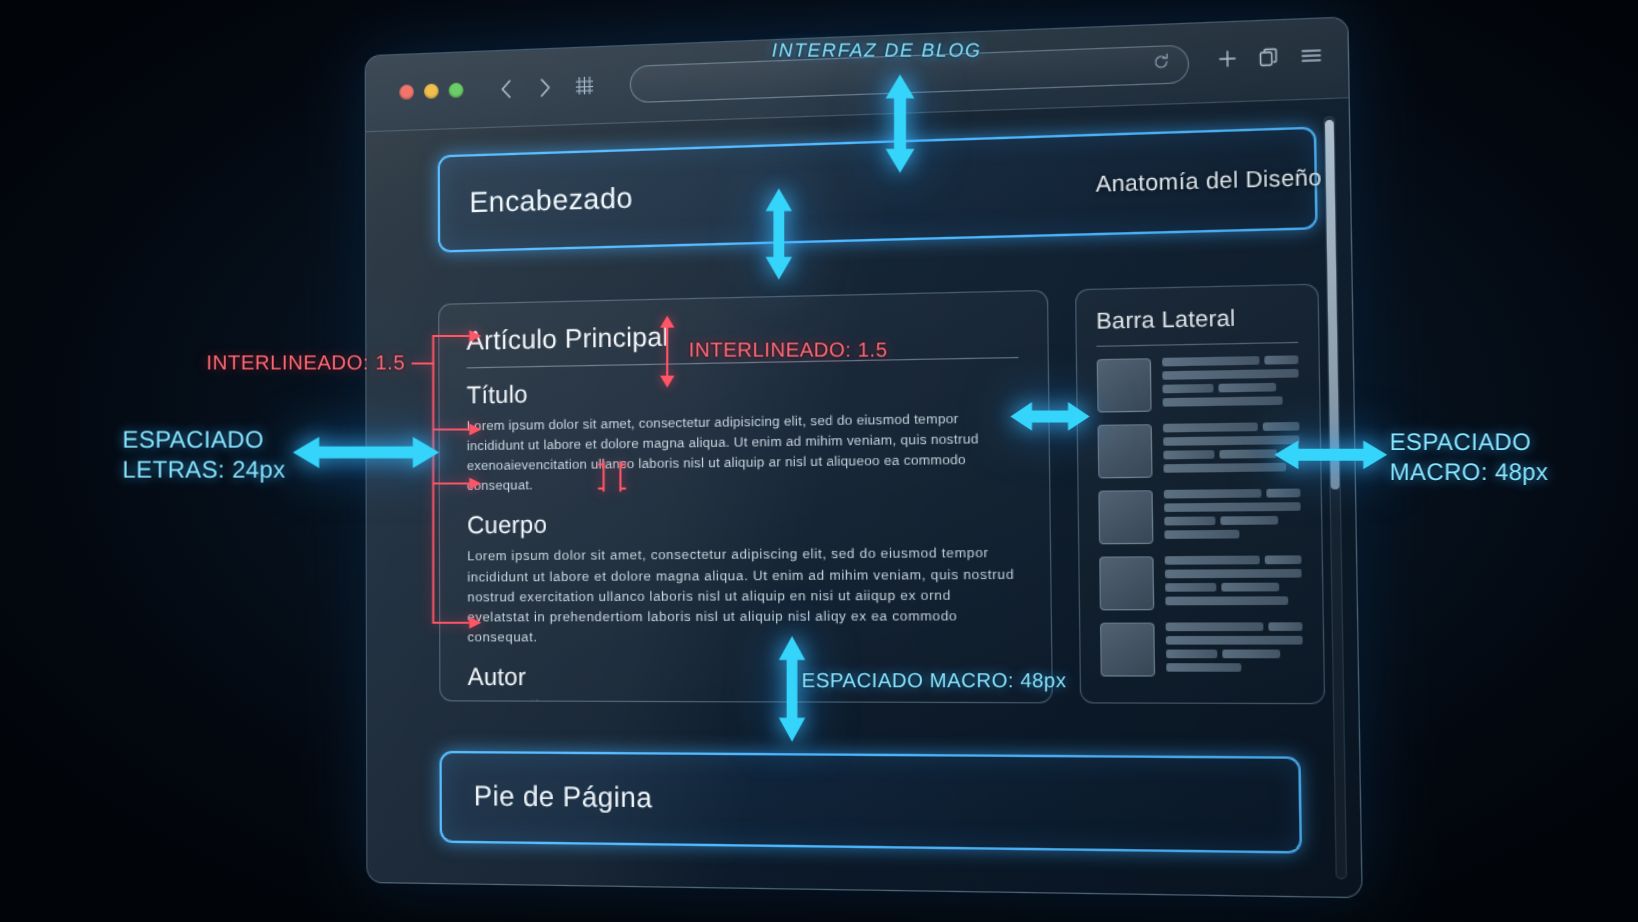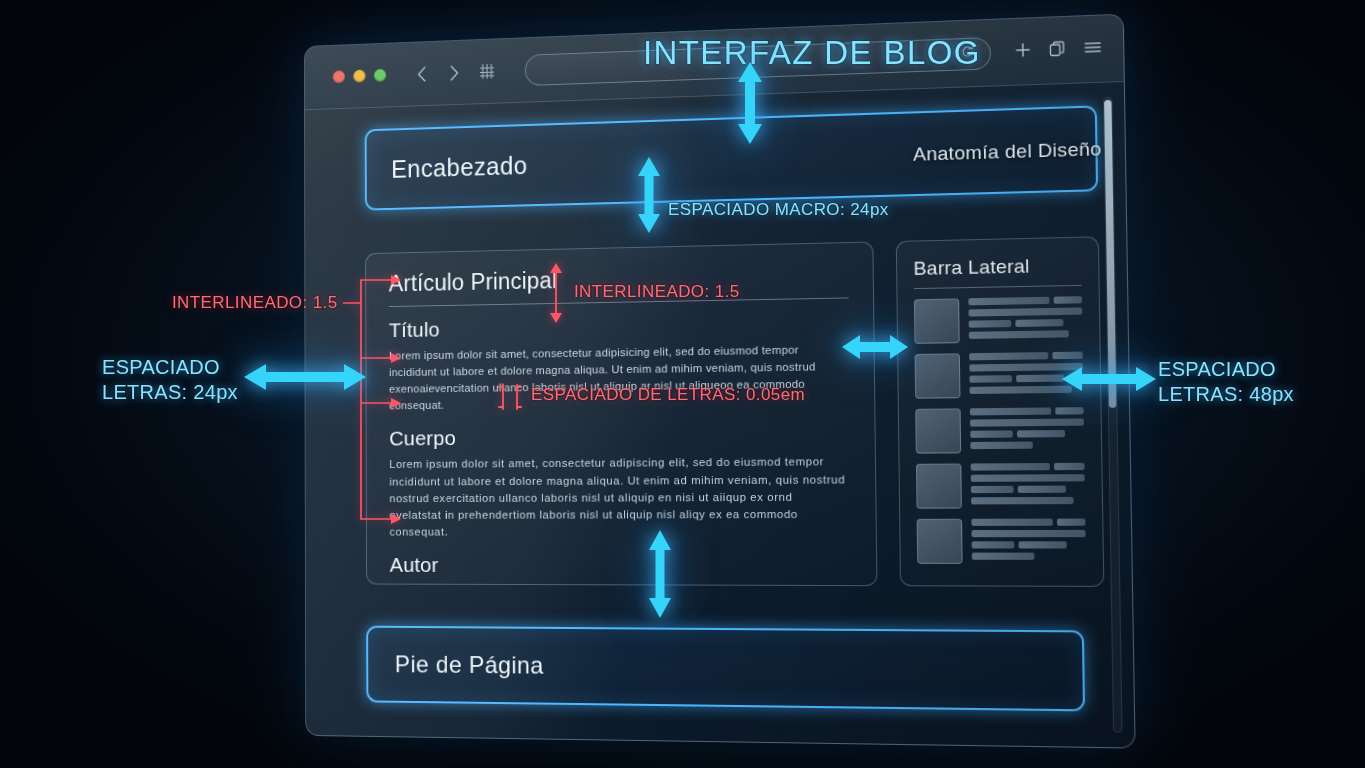--- a/index.html
+++ b/index.html
@@ -105,21 +105,21 @@
   .sb-lines{ flex:1; display:flex; flex-direction:column; gap:4px; }
   .sb-line{ height:7px; border-radius:2px; background:linear-gradient(90deg,#63798c,#4c5f71); }
 
   .footer-box{ position:absolute; left:64px; right:46px; bottom:34px; height:78px; display:flex; align-items:center; }
   .footer-box .lbl{ font-size:24px; color:#eef6fb; letter-spacing:.4px; padding-left:28px; }
 
   
   .ann{ position:absolute; z-index:40; }
   .cy{ color:#86e4ff; text-shadow:0 0 10px rgba(60,180,255,.85), 0 0 3px rgba(0,0,0,.9); }
   .rd{ color:#ff6b78; text-shadow:0 0 9px rgba(255,60,80,.55), 0 0 3px rgba(0,0,0,.9); }
-  .t-big{ font-size:33px; letter-spacing:1.4px; }
+  .t-big{ font-size:16px; letter-spacing:1.4px;font-style:italic; }
   .t-mid{ font-size:17px; letter-spacing:.4px; }
   .t-sm{ font-size:20px; letter-spacing:.3px; }
   .two-line{ line-height:1.25; }
 
   .arrow-glow{ filter:drop-shadow(0 0 9px rgba(60,185,255,.95)) drop-shadow(0 0 20px rgba(30,140,230,.6)); }
   .red-glow{ filter:drop-shadow(0 0 5px rgba(255,70,90,.6)); }
 </style>
 </head>
 <body>
 
@@ -310,27 +310,27 @@
     <svg width="40" height="86" viewBox="0 0 40 86">
         <path d="M20 2 L32 22 H25 V64 H32 L20 84 L8 64 H15 V22 H8 Z" fill="#35d5fb"></path>
       </svg>
   </div>
 
   <div class="ann arrow-glow" style="left:630px; top:155px;">
     <svg width="38" height="80" viewBox="0 0 38 80">
         <path d="M19 2 L30 21 H23.5 V59 H30 L19 78 L8 59 H14.5 V21 H8 Z" fill="#35d5fb"></path>
       </svg>
   </div>
-  <div class="ann cy t-mid" style="left:668px; top:200px;">ESPACIADO MACRO: 24px</div>
 
   <div class="ann arrow-glow" style="left:641px; top:528px;">
     <svg width="38" height="92" viewBox="0 0 38 92">
         <path d="M19 2 L30 22 H23.5 V70 H30 L19 90 L8 70 H14.5 V22 H8 Z" fill="#35d5fb"></path>
       </svg>
   </div>
+  <div class="ann cy t-mid" style="left:668px; top:558px;">ESPACIADO MACRO: 48px</div>
 
   <div class="ann rd t-mid" style="left:172px; top:293px;">INTERLINEADO: 1.5</div>
   <div class="ann red-glow" style="left:343px; top:270px;">
     <svg width="60" height="270" viewBox="0 0 60 270">
       <g fill="none" stroke="#ff5566" stroke-width="1.7">
         <path d="M0 33 H18 V10 H48"></path>
         <path d="M18 33 V88 H48"></path>
         <path d="M18 88 V133 H48"></path>
         <path d="M18 133 V249 H48"></path>
       </g>
@@ -353,21 +353,21 @@
       </svg>
   </div>
 
   <div class="ann arrow-glow" style="left:1060px; top:358px;">
     <svg width="98" height="42" viewBox="0 0 98 42">
         <path d="M2 21 L22 9 V16 H76 V9 L96 21 L76 33 V26 H22 V33 Z" fill="#35d5fb"></path>
       </svg>
   </div>
   <div class="ann cy t-sm two-line" style="left:1158px; top:357px;">
     <div>ESPACIADO</div>
-    <div>LETRAS: 48px</div>
+    <div>MACRO: 48px</div>
   </div>
 
   <div class="ann arrow-glow" style="left:840px; top:327px;">
     <svg width="70" height="40" viewBox="0 0 70 40">
         <path d="M2 20 L20 8 V15 H50 V8 L68 20 L50 32 V25 H20 V32 Z" fill="#35d5fb"></path>
       </svg>
   </div>
 
   <div class="ann red-glow" style="left:546px; top:263px;">
     <svg width="20" height="60" viewBox="0 0 20 60">
@@ -383,15 +383,14 @@
       <g stroke="#ff5566" stroke-width="1.8" fill="none" stroke-linecap="round">
         <path d="M6 2 V26"></path>
           <path d="M2 4 H6"></path>
           <path d="M2 24 H6"></path>
         <path d="M20 2 V26"></path>
           <path d="M20 4 H24"></path>
           <path d="M20 24 H24"></path>
       </g>
     </svg>
   </div>
-  <div class="ann rd t-mid" style="left:531px; top:385px;">ESPACIADO DE LETRAS: 0.05em</div>
 
 </div>
 
 </body></html>

